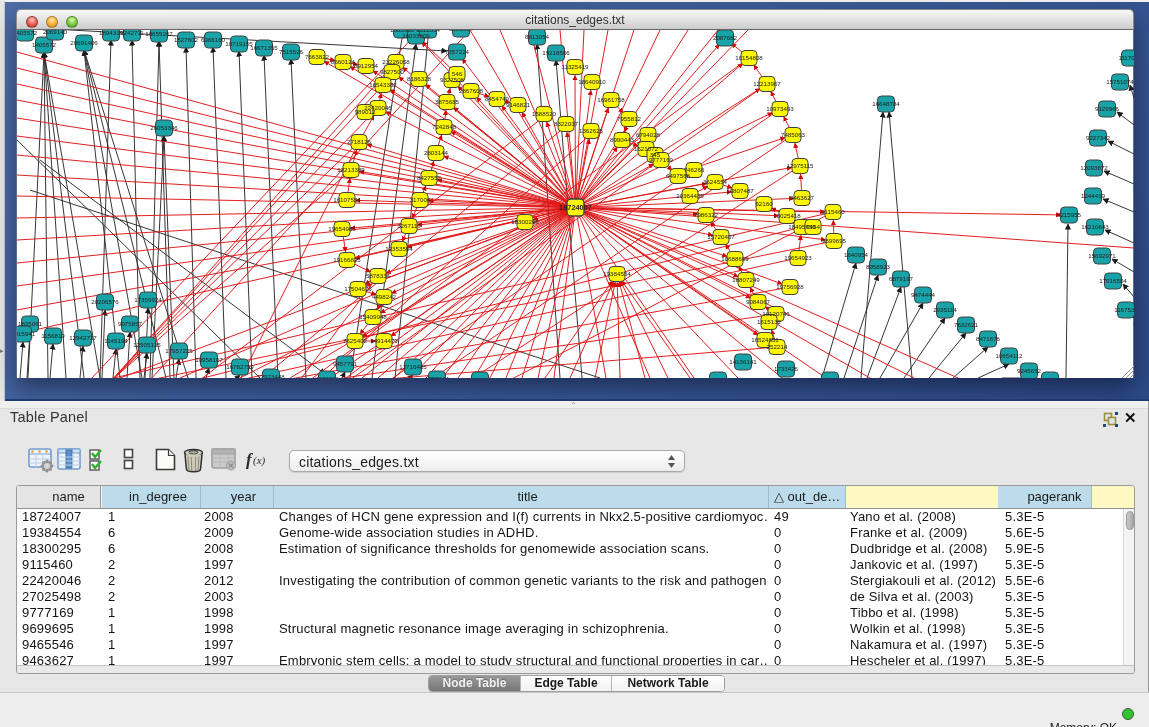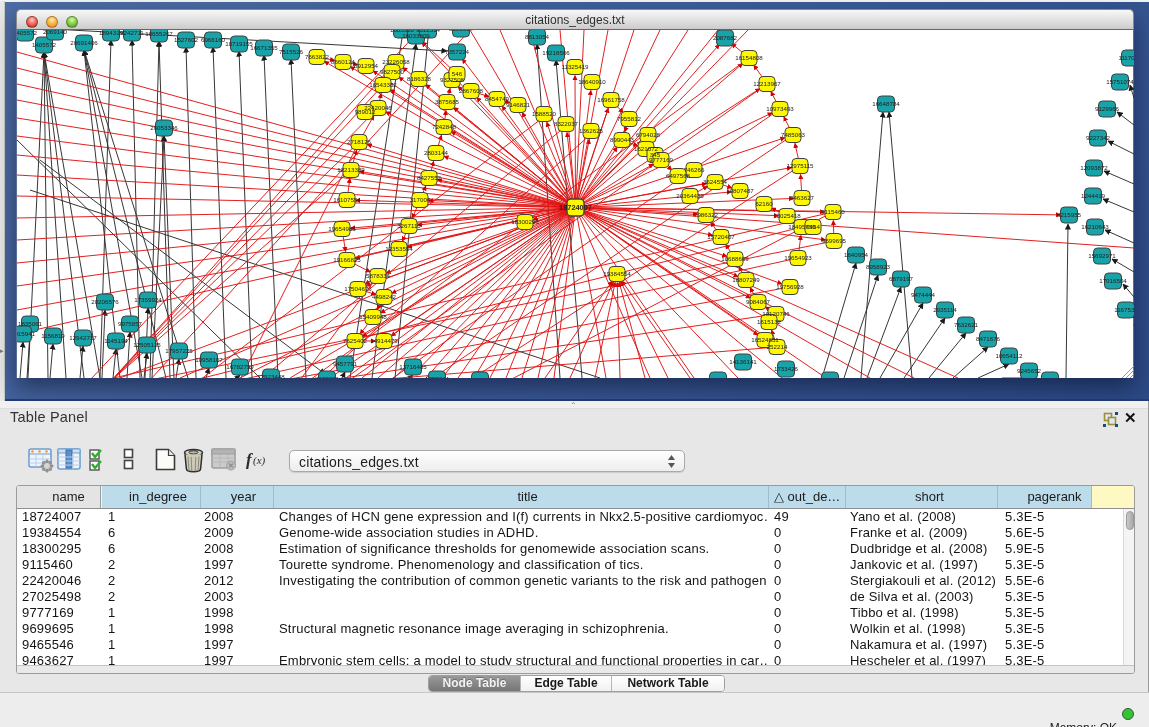--- a/index.html
+++ b/index.html
@@ -726,21 +726,20 @@
         <path d="M5.5 15L2 10h7z" fill="#555"></path>
       </svg>
   </div>
   <div id="tbl">
     <div id="thead">
       <div class="hc" id="hc-name">name</div>
       <div class="hc" id="hc-ind">in_degree</div>
       <div class="hc" id="hc-year">year</div>
       <div class="hc" id="hc-title">title</div>
       <div class="hc" id="hc-out">△ out_de…</div>
-      <div class="hc" id="hc-short">short</div>
       <div class="hc" id="hc-page">pagerank</div>
     </div>
     <div id="rows">
         <div class="r" style="top:0px">
           <span class="c c0">18724007</span>
           <span class="c c1">1</span>
           <span class="c c2">2008</span>
           <span class="c c3">Changes of HCN gene expression and I(f) currents in Nkx2.5-positive cardiomyoc…</span>
           <span class="c c4">49</span>
           <span class="c c5">Yano et al. (2008)</span>
@@ -761,21 +760,20 @@
           <span class="c c2">2008</span>
           <span class="c c3">Estimation of significance thresholds for genomewide association scans.</span>
           <span class="c c4">0</span>
           <span class="c c5">Dudbridge et al. (2008)</span>
           <span class="c c6">5.9E-5</span>
         </div>
         <div class="r" style="top:48px">
           <span class="c c0">9115460</span>
           <span class="c c1">2</span>
           <span class="c c2">1997</span>
-          <span class="c c3">Tourette syndrome. Phenomenology and classification of tics.</span>
           <span class="c c4">0</span>
           <span class="c c5">Jankovic et al. (1997)</span>
           <span class="c c6">5.3E-5</span>
         </div>
         <div class="r" style="top:64px">
           <span class="c c0">22420046</span>
           <span class="c c1">2</span>
           <span class="c c2">2012</span>
           <span class="c c3">Investigating the contribution of common genetic variants to the risk and pathogen…</span>
           <span class="c c4">0</span>

